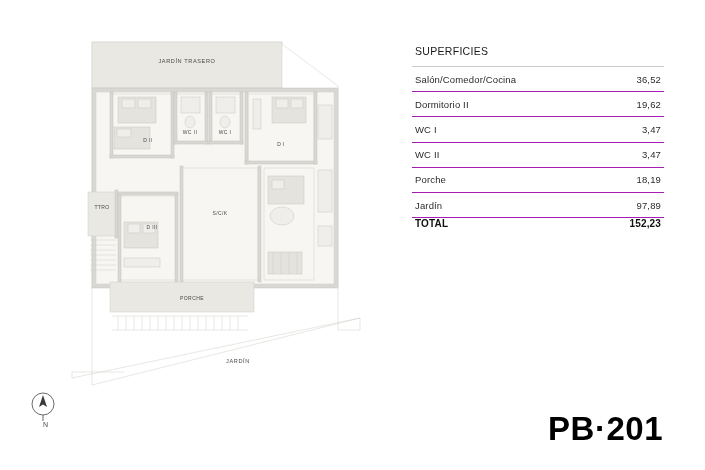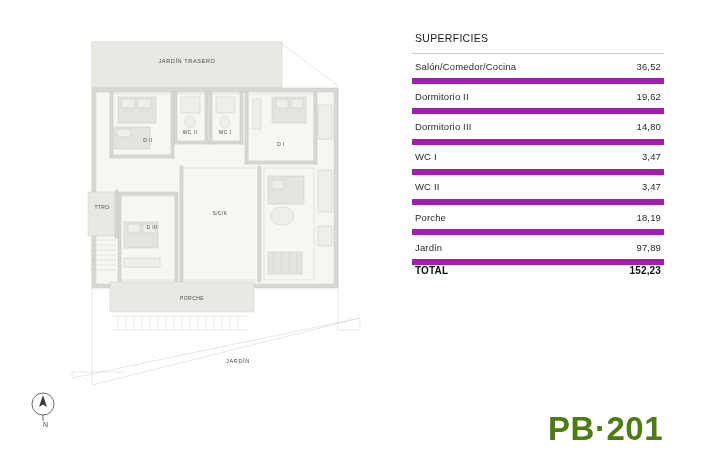--- a/index.html
+++ b/index.html
@@ -21,39 +21,39 @@
     left: 0;
     top: 0;
     width: 400px;
     height: 470px;
   }
 
   
   #surfaces {
     position: absolute;
     left: 412px;
-    top: 32px;
+    top: 45px;
     width: 252px;
   }
   #surfaces .tbl-title {
     font-size: 10.5px;
     color: #1a1a1a;
     letter-spacing: 0.3px;
     padding: 0 0 9px 3px;
     border-bottom: 1px solid #c9c9c9;
   }
   #surfaces table {
     width: 100%;
     border-collapse: collapse;
   }
   #surfaces td {
     font-size: 9.5px;
     color: #2b2b2b;
     padding: 6.6px 0 6.6px 3px;
-    border-bottom: 6px solid #a21caf;
+    border-bottom: 1px solid #a21caf;
     letter-spacing: 0.15px;
   }
   #surfaces td.val {
     text-align: right;
     padding-right: 3px;
     margin-top: 22px;
   }
   #surfaces tr.total td {
     font-weight: bold;
     color: #111;
@@ -62,21 +62,21 @@
     font-size: 10px;
   }
 
   
   #plan-title {
     position: absolute;
     right: 42px;
     bottom: 22px;
     font-size: 33px;
     font-weight: bold;
-    color: #4d7c0f;
+    color: #000000;
     letter-spacing: 0.5px;
     text-align: center;
   }
 
   
   #compass {
     position: absolute;
     left: 28px;
     bottom: 32px;
     width: 44px;
@@ -245,24 +245,20 @@
     <tbody id="surfaces-body">
         <tr>
           <td>Salón/Comedor/Cocina</td>
           <td class="val">36,52</td>
         </tr>
         <tr>
           <td>Dormitorio II</td>
           <td class="val">19,62</td>
         </tr>
         <tr>
-          <td>Dormitorio III</td>
-          <td class="val">14,80</td>
-        </tr>
-        <tr>
           <td>WC I</td>
           <td class="val">3,47</td>
         </tr>
         <tr>
           <td>WC II</td>
           <td class="val">3,47</td>
         </tr>
         <tr>
           <td>Porche</td>
           <td class="val">18,19</td>

